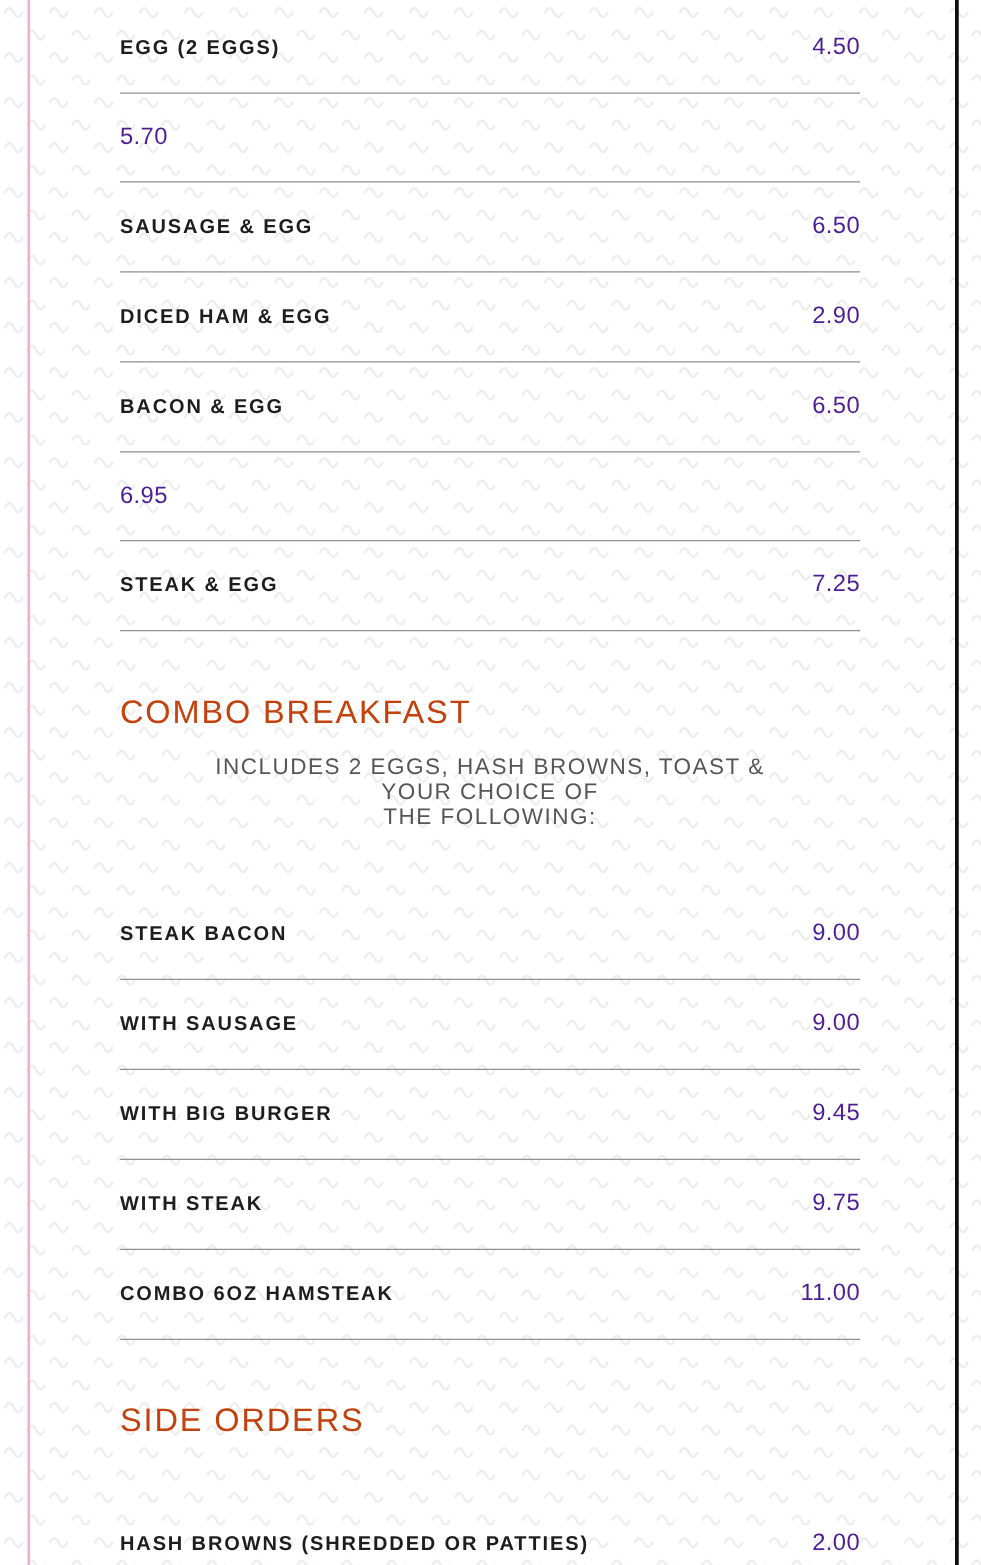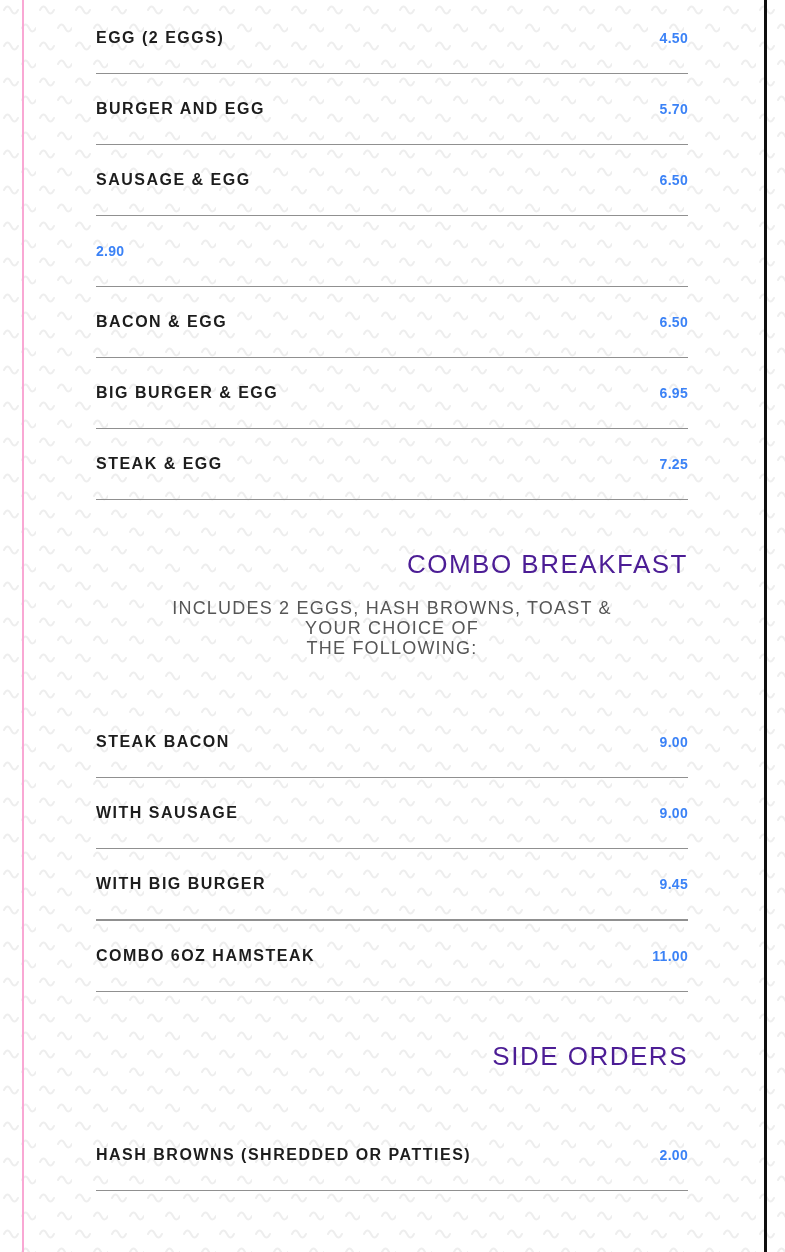--- a/index.html
+++ b/index.html
@@ -41,37 +41,37 @@
     padding: 22px 0;
     line-height: 26px;
   }
   .item-name {
     font-size: 16px;
     font-weight: 700;
     letter-spacing: 1.5px;
     color: #1d1d1d;
   }
   .item-price {
-    font-size: 14px;
-    font-weight: 700;
+    font-size: 19px;
+    font-weight: 400;
     letter-spacing: 0.3px;
-    color: #3b82f6;
+    color: #4c1d95;
     white-space: nowrap;
   }
   .divider {
     height: 0;
     border-top: 1px solid #909090;
   }
   .section-title {
     margin: 46px 0 0 0;
     font-size: 26px;
     font-weight: 400;
     letter-spacing: 1.5px;
-    color: #4c1d95;
-    text-align: right;
+    color: #c2410c;
+    text-align: left;
     line-height: 36px;
   }
   .section-subtitle {
     margin: 16px auto 0 auto;
     max-width: 500px;
     font-size: 18px;
     font-weight: 400;
     letter-spacing: 1.2px;
     color: #565656;
     text-align: center;
@@ -97,40 +97,39 @@
 
 <div class="menu-card">
 
   <div class="menu-list">
     <div class="menu-row">
       <span class="item-name">EGG (2 EGGS)</span>
       <span class="item-price">4.50</span>
     </div>
     <div class="divider"></div>
     <div class="menu-row">
-      <span class="item-name">BURGER AND EGG</span>
       <span class="item-price">5.70</span>
     </div>
     <div class="divider"></div>
     <div class="menu-row">
       <span class="item-name">SAUSAGE &amp; EGG</span>
       <span class="item-price">6.50</span>
     </div>
     <div class="divider"></div>
     <div class="menu-row">
+      <span class="item-name">DICED HAM &amp; EGG</span>
       <span class="item-price">2.90</span>
     </div>
     <div class="divider"></div>
     <div class="menu-row">
       <span class="item-name">BACON &amp; EGG</span>
       <span class="item-price">6.50</span>
     </div>
     <div class="divider"></div>
     <div class="menu-row">
-      <span class="item-name">BIG BURGER &amp; EGG</span>
       <span class="item-price">6.95</span>
     </div>
     <div class="divider"></div>
     <div class="menu-row">
       <span class="item-name">STEAK &amp; EGG</span>
       <span class="item-price">7.25</span>
     </div>
     <div class="divider"></div>
   </div>
 
@@ -148,20 +147,24 @@
     <div class="menu-row">
       <span class="item-name">WITH SAUSAGE</span>
       <span class="item-price">9.00</span>
     </div>
     <div class="divider"></div>
     <div class="menu-row">
       <span class="item-name">WITH BIG BURGER</span>
       <span class="item-price">9.45</span>
     </div>
     <div class="divider"></div>
+    <div class="menu-row">
+      <span class="item-name">WITH STEAK</span>
+      <span class="item-price">9.75</span>
+    </div>
     <div class="divider"></div>
     <div class="menu-row">
       <span class="item-name">COMBO 6OZ HAMSTEAK</span>
       <span class="item-price">11.00</span>
     </div>
     <div class="divider"></div>
   </div>
 
   <h2 class="section-title">SIDE ORDERS</h2>
   <div class="menu-list after-title">

